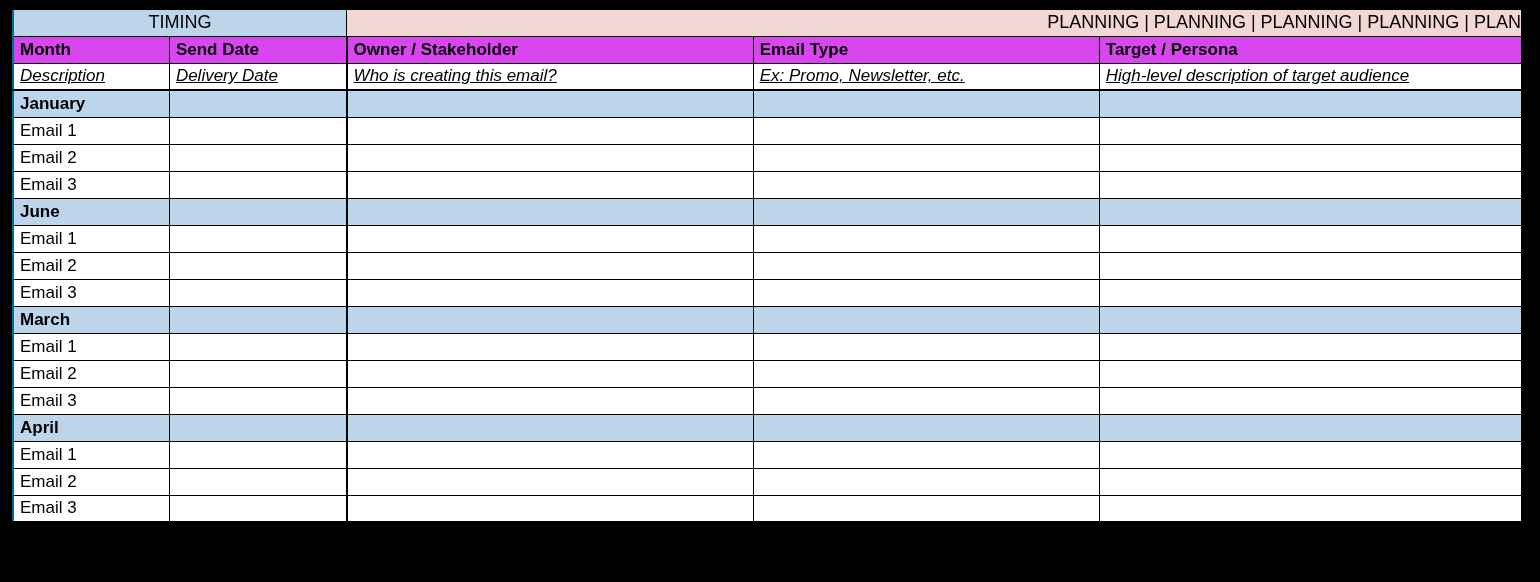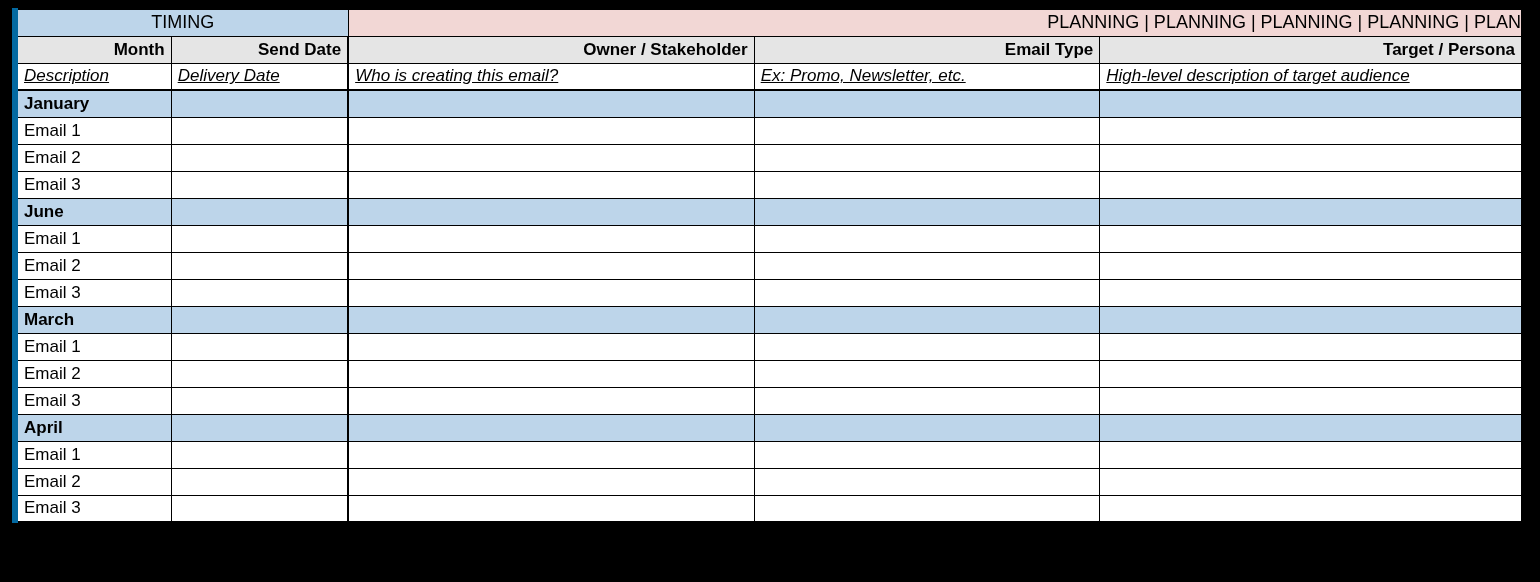--- a/index.html
+++ b/index.html
@@ -41,22 +41,21 @@
       font-size: 18px;
     }
     .section-planning {
       background: #f2d7d5;
       text-align: right;
       font-size: 18px;
       padding-right: 0;
     }
     .header-cell {
       font-weight: bold;
-      background: #e5e5e5;
-      text-align: right;
+      background: #d946ef;
     }
     .desc-cell {
       font-style: italic;
       background: #fff;
       text-decoration: underline;
     }
     .month-row td {
       background: #bdd5ea;
     }
     .month-row td:first-child {
@@ -65,21 +64,21 @@
     .email-row td {
       background: #fff;
     }
     tr:last-child td {
       border-bottom: 2px solid #000;
     }
     tr:first-child td {
       border-top: 2px solid #000;
     }
     td:first-child {
-      border-left: 6px solid #0369a1;
+      border-left: 2px solid #0369a1;
     }
     td.col-send-date {
       border-right: 2px solid #000;
     }
   </style>
 </head>
 <body>
 
 <table>
   <tbody>

